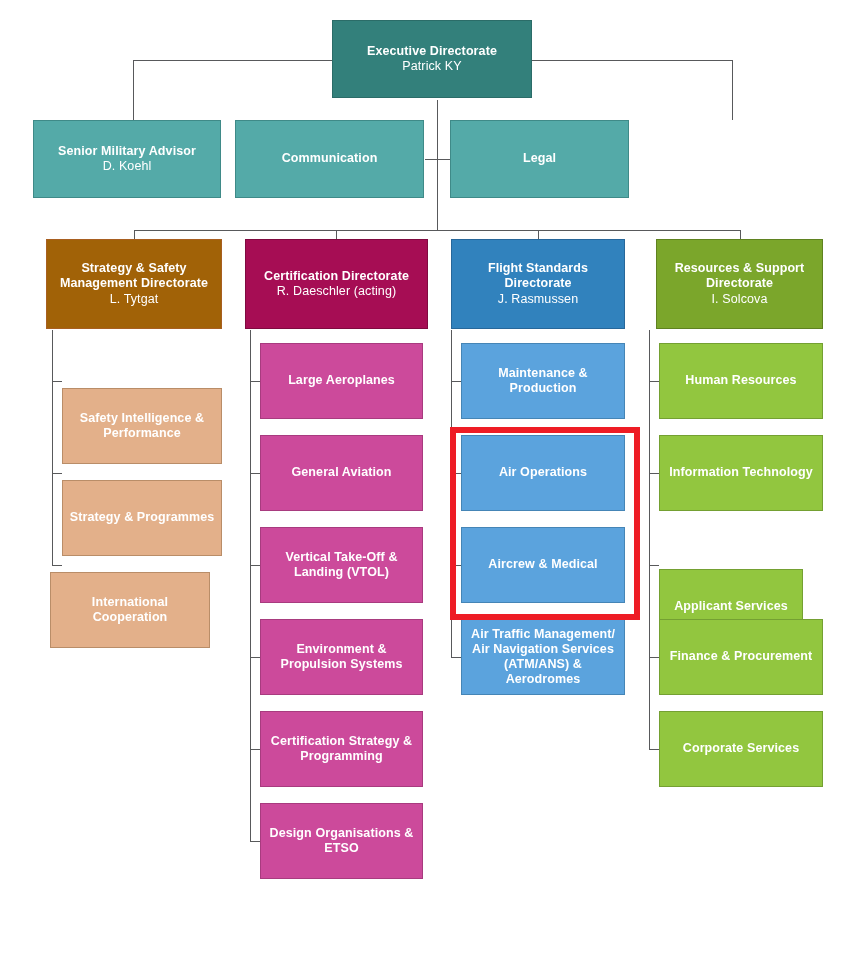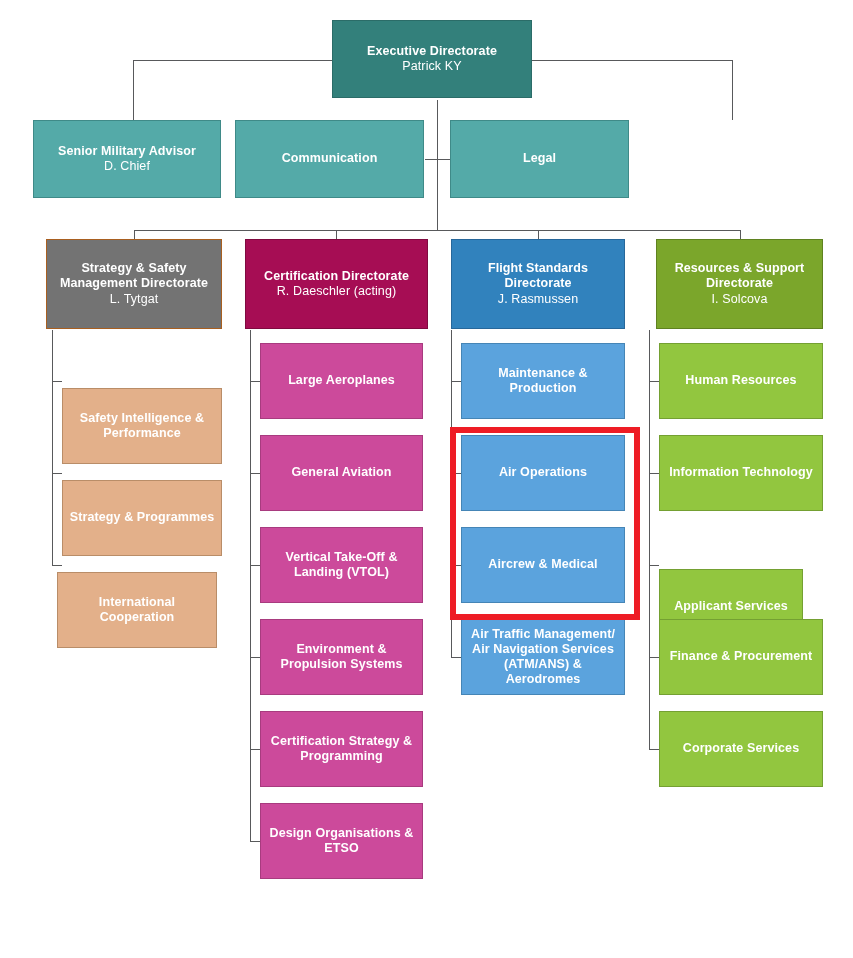--- a/index.html
+++ b/index.html
@@ -51,21 +51,21 @@
   }
   .box .person {
     font-weight: normal;
     font-size: 12.5px;
     letter-spacing: 0.1px;
   }
 
   
   .c-exec      { background: #33807b; border-color: #2b6c68; }
   .c-staff     { background: #54aaa8; border-color: #3f8a88; }
-  .c-orange    { background: #737373; border-color: #a85f20; }
+  .c-orange    { background: #a16207; border-color: #a85f20; }
   .c-orange-lt { background: #e3b08a; border-color: #b98d68; margin-top: 45px; }
   .c-magenta   { background: #a60d54; border-color: #7f0a40; }
   .c-pink      { background: #cc4a9b; border-color: #a83b7f; }
   .c-blue      { background: #3182bd; border-color: #27679a; }
   .c-blue-lt   { background: #5ba3dd; border-color: #4585b6; }
   .c-green     { background: #7ba62b; border-color: #5f8220; }
   .c-green-lt  { background: #92c63f; border-color: #74a032; }
 
   
   #highlight-frame {
@@ -123,21 +123,21 @@
   <div class="line h" style="left:649px; top:657px; width:10px;"></div>
   <div class="line h" style="left:649px; top:749px; width:10px;"></div>
 
   <div class="box c-exec" style="left:332px; top:20px; width:200px; height:78px;">
     <div class="title">Executive Directorate</div>
     <div class="person">Patrick KY</div>
   </div>
 
   <div class="box c-staff" style="left:33px; top:120px; width:188px; height:78px;">
     <div class="title">Senior Military Advisor</div>
-    <div class="person">D. Chief</div>
+    <div class="person">D. Koehl</div>
   </div>
 
   <div class="box c-staff" style="left:235px; top:120px; width:189px; height:78px;">
     <div class="title">Communication</div>
   </div>
 
   <div class="box c-staff" style="left:450px; top:120px; width:179px; height:78px;">
     <div class="title">Legal</div>
   </div>
 
@@ -161,21 +161,21 @@
     <div class="title">Resources &amp; Support Directorate</div>
     <div class="person">I. Solcova</div>
   </div>
 
   <div class="box c-orange-lt" style="left:62px; top:343px; width:160px; height:76px;">
     <div class="title">Safety Intelligence &amp; Performance</div>
   </div>
   <div class="box c-orange-lt" style="left:62px; top:435px; width:160px; height:76px;">
     <div class="title">Strategy &amp; Programmes</div>
   </div>
-  <div class="box c-orange-lt" style="left:57px; top:527px; width:160px; height:76px;">
+  <div class="box c-orange-lt" style="left:50px; top:527px; width:160px; height:76px;">
     <div class="title">International Cooperation</div>
   </div>
 
   <div class="box c-pink" style="left:260px; top:343px; width:163px; height:76px;">
     <div class="title">Large Aeroplanes</div>
   </div>
   <div class="box c-pink" style="left:260px; top:435px; width:163px; height:76px;">
     <div class="title">General Aviation</div>
   </div>
   <div class="box c-pink" style="left:260px; top:527px; width:163px; height:76px;">

